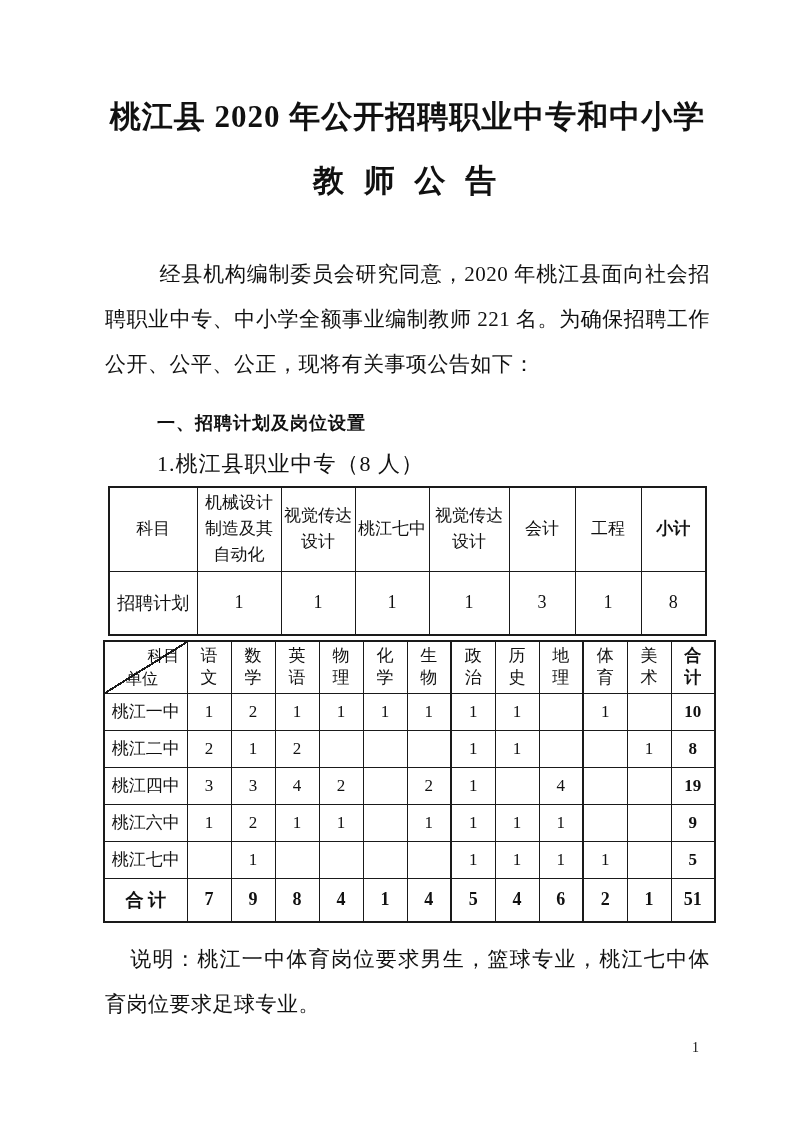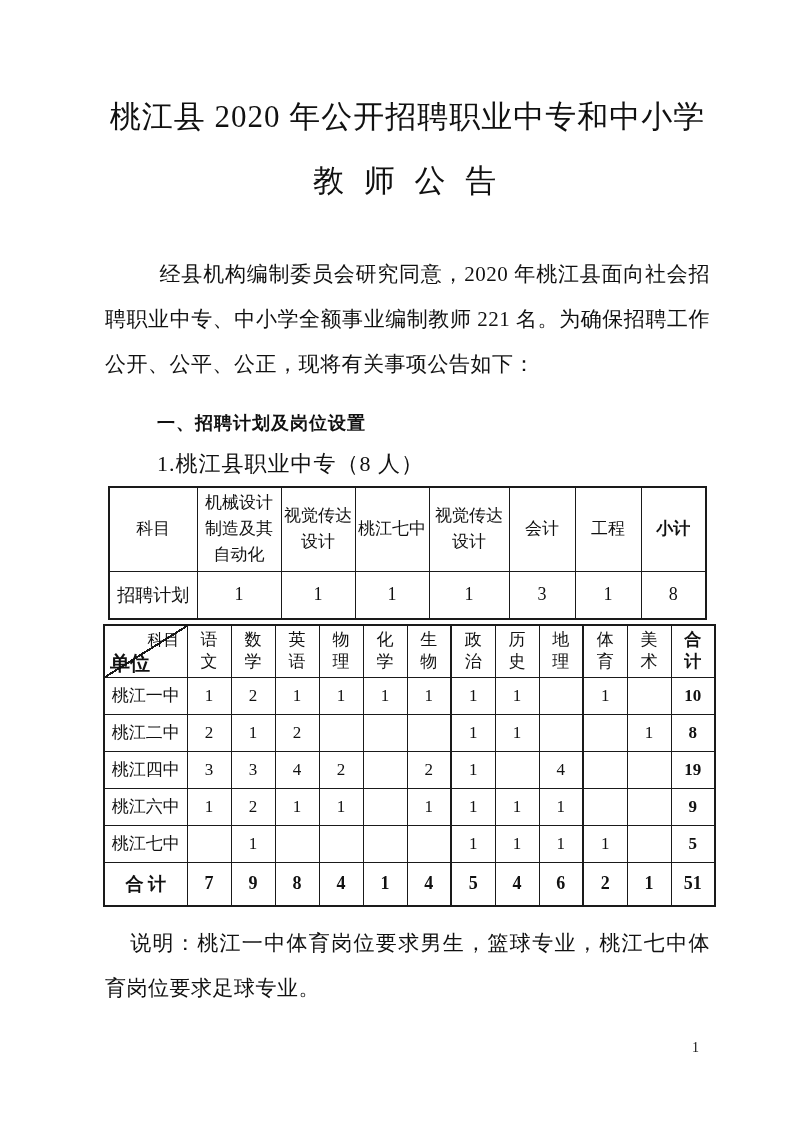--- a/index.html
+++ b/index.html
@@ -1,49 +1,49 @@
 <!DOCTYPE html>
 <html><head>
 <meta charset="utf-8">
 <style>
   html,body{margin:0;padding:0;background:#888;}
   .page{
     width:793px;height:1122px;background:#ffffff;position:relative;
     font-family:"Liberation Serif", serif;color:#111;overflow:hidden;
     box-sizing:border-box;padding:96px 83px 0 105px;
   }
-  .doc-title{ text-align:center;font-weight:normal;font-size:31px;line-height:42px;
+  .doc-title{ text-align:center;font-weight:bold;font-size:31px;line-height:42px;
     letter-spacing:1px;white-space:nowrap;}
   .doc-title2{margin-top:22px;letter-spacing:6px;}
   .intro{ margin-top:50px;font-size:21px;line-height:45px;text-align:justify;
     text-indent:2.6em;letter-spacing:0.5px;}
   .sec-heading{ margin-top:6px;margin-left:52px;font-size:18px;line-height:30px;
     font-family:"Liberation Sans", sans-serif;font-weight:bold;letter-spacing:1px;}
   .sub-heading{ margin-top:10px;margin-left:52px;font-size:22px;line-height:32px;
     font-weight:normal;letter-spacing:1px;}
   table{border-collapse:collapse;table-layout:fixed;}
   td{border:1px solid #1a1a1a;text-align:center;vertical-align:middle;
      font-size:17px;padding:0 2px;box-sizing:border-box;}
   .t1{margin-top:6px;margin-left:3px;width:597px;border:2px solid #1a1a1a;}
   .t1 .hrow td{height:84px;line-height:26px;font-size:17px;}
-  .t1 .drow td{height:48px;font-size:18px;}
+  .t1 .drow td{height:64px;font-size:18px;}
   .t1 .bold{font-weight:bold;font-size:18px;}
   .t2{margin-top:4px;margin-left:-2px;width:611px;border:2px solid #1a1a1a;}
   .t2 .hrow td{height:52px;line-height:22px;}
   .t2 .drow td{height:37px;}
   .t2 .trow td{height:44px;font-weight:bold;font-size:18px;}
   .t2 td.tl{border-left-width:2px;}
   .t2 td:last-child{font-weight:bold;}
   .vhead{white-space:pre-line;}
   .corner{position:relative;padding:0;
     background-image:linear-gradient(to bottom right,
       transparent calc(50% - 1px), #1a1a1a calc(50% - 1px),
       #1a1a1a calc(50% + 1px), transparent calc(50% + 1px));}
   .corner .c-top{position:absolute;top:3px;right:7px;font-size:16px;}
-  .corner .c-bottom{position:absolute;bottom:3px;left:5px;font-size:20px;font-weight:bold;}
+  .corner .c-bottom{position:absolute;bottom:3px;left:21px;font-size:16px;}
   .note{ margin-top:14px;font-size:21px;line-height:45px;text-align:justify;
     text-indent:1.2em;letter-spacing:0.5px;}
   .page-num{position:absolute;right:94px;bottom:66px;font-size:14px;}
 </style>
 </head>
 <body>
 
 <div class="page">
 
   <div class="doc-title">桃江县 2020 年公开招聘职业中专和中小学</div>

